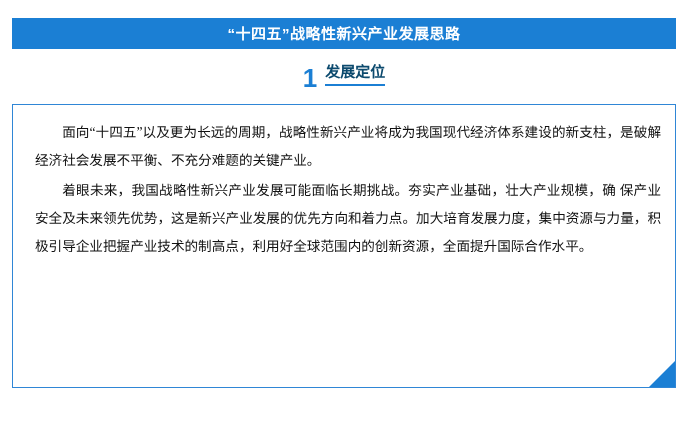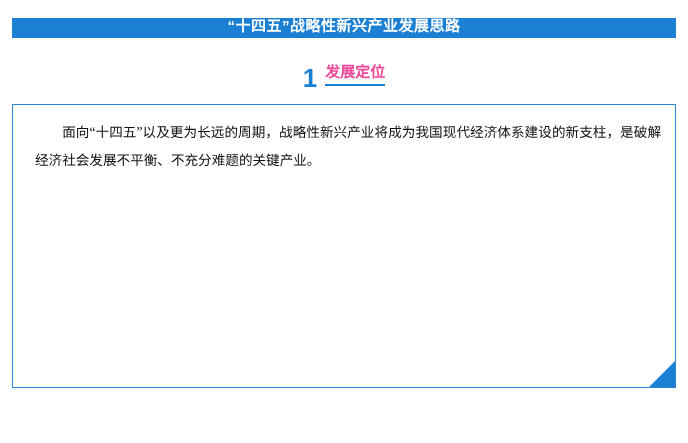--- a/index.html
+++ b/index.html
@@ -21,23 +21,24 @@
     box-sizing: border-box;
     background: #ffffff;
   }
 
   
   .title-bar {
     position: absolute;
     left: 12px;
     top: 18px;
     width: 664px;
-    height: 20px;
+    height: 31px;
     background: #1b7fd4;
     display: flex;
+    align-items: center;
     justify-content: center;
   }
   .title-bar .title-text {
     color: #ffffff;
     font-size: 15px;
     font-weight: bold;
     letter-spacing: 0.5px;
     line-height: 1;
   }
 
@@ -60,21 +61,21 @@
     margin-right: 8px;
     position: relative;
     top: 1px;
   }
   .section-head .label-wrap {
     display: inline-block;
     position: relative;
     padding-bottom: 4px;
   }
   .section-head .label {
-    color: #ec4899;
+    color: #0c4a6e;
     font-size: 15px;
     font-weight: bold;
     line-height: 1;
     display: block;
   }
   .section-head .underline {
     display: block;
     height: 2px;
     background: #1b7fd4;
     margin-top: 5px;
@@ -128,16 +129,17 @@
   <div class="section-head">
     <span class="num">1</span>
     <span class="label-wrap">
       <span class="label">发展定位</span>
       <span class="underline"></span>
     </span>
   </div>
 
   <div class="body-box">
     <p class="para">面向“十四五”以及更为长远的周期，战略性新兴产业将成为我国现代经济体系建设的新支柱，是破解经济社会发展不平衡、不充分难题的关键产业。</p>
+    <p class="para">着眼未来，我国战略性新兴产业发展可能面临长期挑战。夯实产业基础，壮大产业规模，确 保产业安全及未来领先优势，这是新兴产业发展的优先方向和着力点。加大培育发展力度，集中资源与力量，积极引导企业把握产业技术的制高点，利用好全球范围内的创新资源，全面提升国际合作水平。</p>
     <span class="corner"></span>
   </div>
 
 </div>
 
 </body></html>

